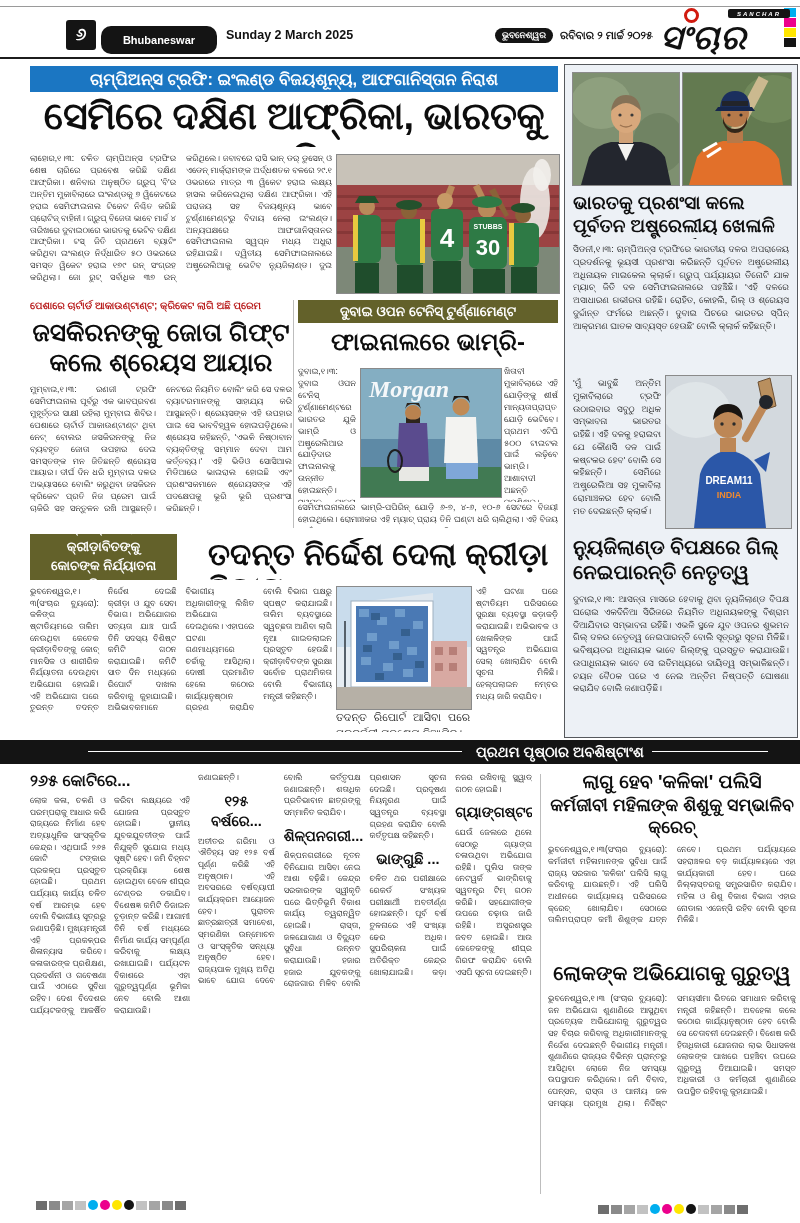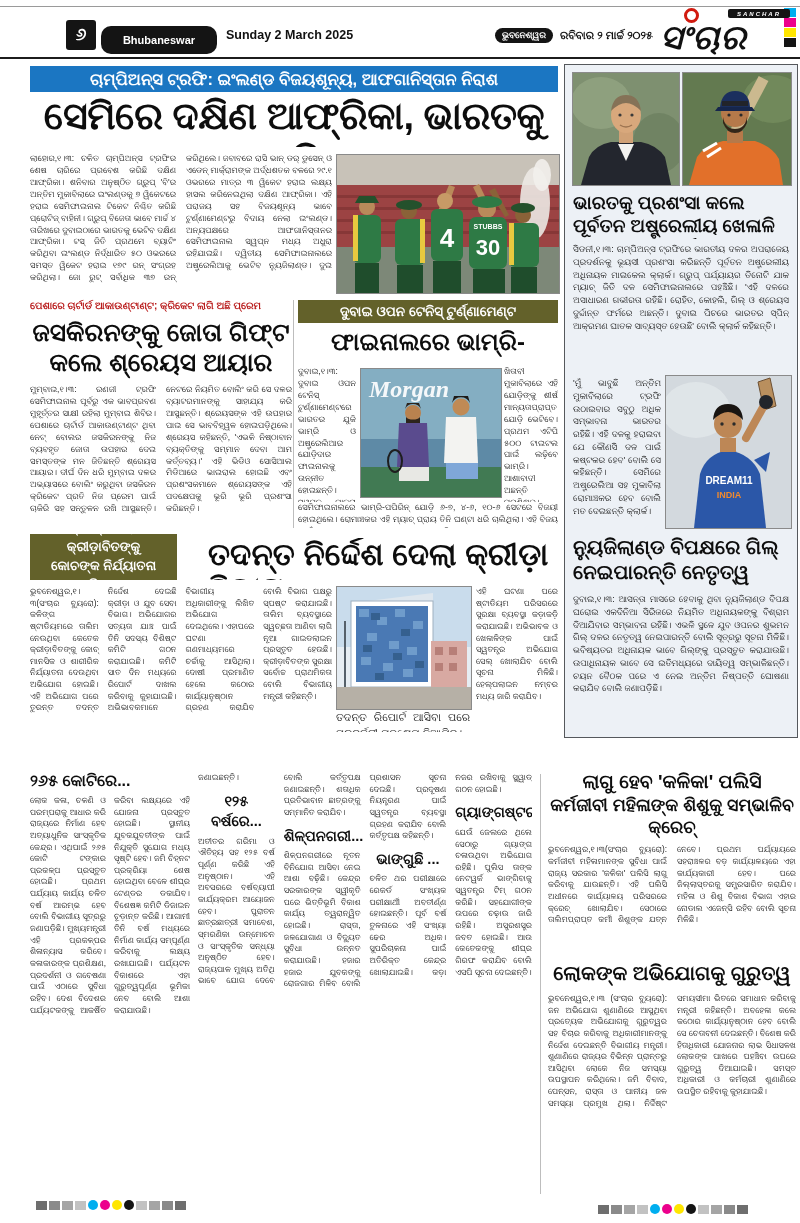--- a/index.html
+++ b/index.html
@@ -281,20 +281,25 @@
       </svg>
     </div>
 
     <div class="abs hl hl-gill" style="left:8px;top:470px;width:216px;">
       <div>ନ୍ୟୁଜିଲାଣ୍ଡ ବିପକ୍ଷରେ ଗିଲ୍</div>
       <div>ନେଇପାରନ୍ତି ନେତୃତ୍ୱ</div>
     </div>
     <div class="abs bt9" style="left:8px;top:528px;width:216px;height:136px;">ଦୁବାଇ,୧।୩: ଆସନ୍ତା ମାସରେ ହେବାକୁ ଥିବା ନ୍ୟୁଜିଲାଣ୍ଡ ବିପକ୍ଷ ଘରୋଇ ଏକଦିନିଆ ସିରିଜରେ ନିୟମିତ ଅଧିନାୟକଙ୍କୁ ବିଶ୍ରାମ ଦିଆଯିବାର ସମ୍ଭାବନା ରହିଛି। ଏଭଳି ସ୍ଥଳେ ଯୁବ ଓପନର ଶୁଭମନ ଗିଲ୍ ଦଳର ନେତୃତ୍ୱ ନେଇପାରନ୍ତି ବୋଲି ସୂତ୍ରରୁ ସୂଚନା ମିଳିଛି। ଭବିଷ୍ୟତର ଅଧିନାୟକ ଭାବେ ଗିଲ୍‌ଙ୍କୁ ପ୍ରସ୍ତୁତ କରାଯାଉଛି। ଉପାଧିନାୟକ ଭାବେ ସେ ଇତିମଧ୍ୟରେ ଦାୟିତ୍ୱ ସମ୍ଭାଳିଛନ୍ତି। ଚୟନ ବୈଠକ ପରେ ଏ ନେଇ ଅନ୍ତିମ ନିଷ୍ପତ୍ତି ଘୋଷଣା କରାଯିବ ବୋଲି ଜଣାପଡ଼ିଛି।</div>
   </div>
 
+  <div class="abs black-bar" style="left:0;top:740px;width:800px;height:24px;">
+    <div class="line" style="left:88px;width:374px;"></div>
+    <div class="line" style="left:618px;width:150px;"></div>
+    <div class="bar-title">ପ୍ରଥମ ପୃଷ୍ଠାର ଅବଶିଷ୍ଟାଂଶ</div>
+  </div>
 
   <div class="abs" style="left: 30px;top:772px;width:160px;height:424px;overflow:hidden;">
     <div class="cont-head">୨୬୫ କୋଟିରେ...</div>
     <div class="bt c2" style="height:396px;column-gap:8px;font-size:8.2px;">ଲୋକ କଳା, ଚଳଣି ଓ ପରମ୍ପରାକୁ ଆଧାର କରି ରାଜ୍ୟରେ ନିର୍ମାଣ ହେବ ଅତ୍ୟାଧୁନିକ ସାଂସ୍କୃତିକ କେନ୍ଦ୍ର। ଏଥିପାଇଁ ୨୬୫ କୋଟି ଟଙ୍କାର ପ୍ରକଳ୍ପ ପ୍ରସ୍ତୁତ ହୋଇଛି। ପ୍ରଥମ ପର୍ଯ୍ୟାୟ କାର୍ଯ୍ୟ ଚଳିତ ବର୍ଷ ଆରମ୍ଭ ହେବ ବୋଲି ବିଭାଗୀୟ ସୂତ୍ରରୁ ଜଣାପଡ଼ିଛି। ମୁଖ୍ୟମନ୍ତ୍ରୀ ଏହି ପ୍ରକଳ୍ପର ଶିଳାନ୍ୟାସ କରିବେ। କଳାକାରଙ୍କ ପ୍ରଶିକ୍ଷଣ, ପ୍ରଦର୍ଶନୀ ଓ ଗବେଷଣା ପାଇଁ ଏଠାରେ ସୁବିଧା ରହିବ। ଦେଶ ବିଦେଶର ପର୍ଯ୍ୟଟକଙ୍କୁ ଆକର୍ଷିତ କରିବା ଲକ୍ଷ୍ୟରେ ଏହି ଯୋଜନା ପ୍ରସ୍ତୁତ ହୋଇଛି। ସ୍ଥାନୀୟ ଯୁବକଯୁବତୀଙ୍କ ପାଇଁ ନିଯୁକ୍ତି ସୁଯୋଗ ମଧ୍ୟ ସୃଷ୍ଟି ହେବ। ଜମି ଚିହ୍ନଟ ପ୍ରକ୍ରିୟା ଶେଷ ହୋଇଥିବା ବେଳେ ଶୀଘ୍ର ଟେଣ୍ଡର ଡକାଯିବ। ବିଶେଷଜ୍ଞ କମିଟି ଡିଜାଇନ ଚୂଡ଼ାନ୍ତ କରିଛି। ଆଗାମୀ ତିନି ବର୍ଷ ମଧ୍ୟରେ ନିର୍ମାଣ କାର୍ଯ୍ୟ ସମ୍ପୂର୍ଣ୍ଣ କରିବାକୁ ଲକ୍ଷ୍ୟ ରଖାଯାଇଛି। ପର୍ଯ୍ୟଟନ ବିକାଶରେ ଏହା ଗୁରୁତ୍ୱପୂର୍ଣ୍ଣ ଭୂମିକା ନେବ ବୋଲି ଆଶା କରାଯାଉଛି।</div>
   </div>
 
   <div class="abs bt c4" style="left:198px;top:772px;width:334px;height:424px;font-size:8.2px;">
     <p class="flow-p">ଜଣାଇଛନ୍ତି।</p>
     <div class="flow-h">୧୨୫ ବର୍ଷରେ...</div>
     <p class="flow-p">ଅତୀତର ଗରିମା ଓ ଐତିହ୍ୟ ସହ ୧୨୫ ବର୍ଷ ପୂର୍ଣ୍ଣ କରିଛି ଏହି ଅନୁଷ୍ଠାନ। ଏହି ଅବସରରେ ବର୍ଷବ୍ୟାପୀ କାର୍ଯ୍ୟକ୍ରମ ଆୟୋଜନ ହେବ। ପୁରାତନ ଛାତ୍ରଛାତ୍ରୀ ସମାବେଶ, ସ୍ମରଣିକା ଉନ୍ମୋଚନ ଓ ସାଂସ୍କୃତିକ ସନ୍ଧ୍ୟା ଅନୁଷ୍ଠିତ ହେବ। ରାଜ୍ୟପାଳ ମୁଖ୍ୟ ଅତିଥି ଭାବେ ଯୋଗ ଦେବେ ବୋଲି କର୍ତ୍ତୃପକ୍ଷ ଜଣାଇଛନ୍ତି। ଶତାଧିକ ପ୍ରତିଭାବାନ ଛାତ୍ରଙ୍କୁ ସମ୍ମାନିତ କରାଯିବ।</p>

